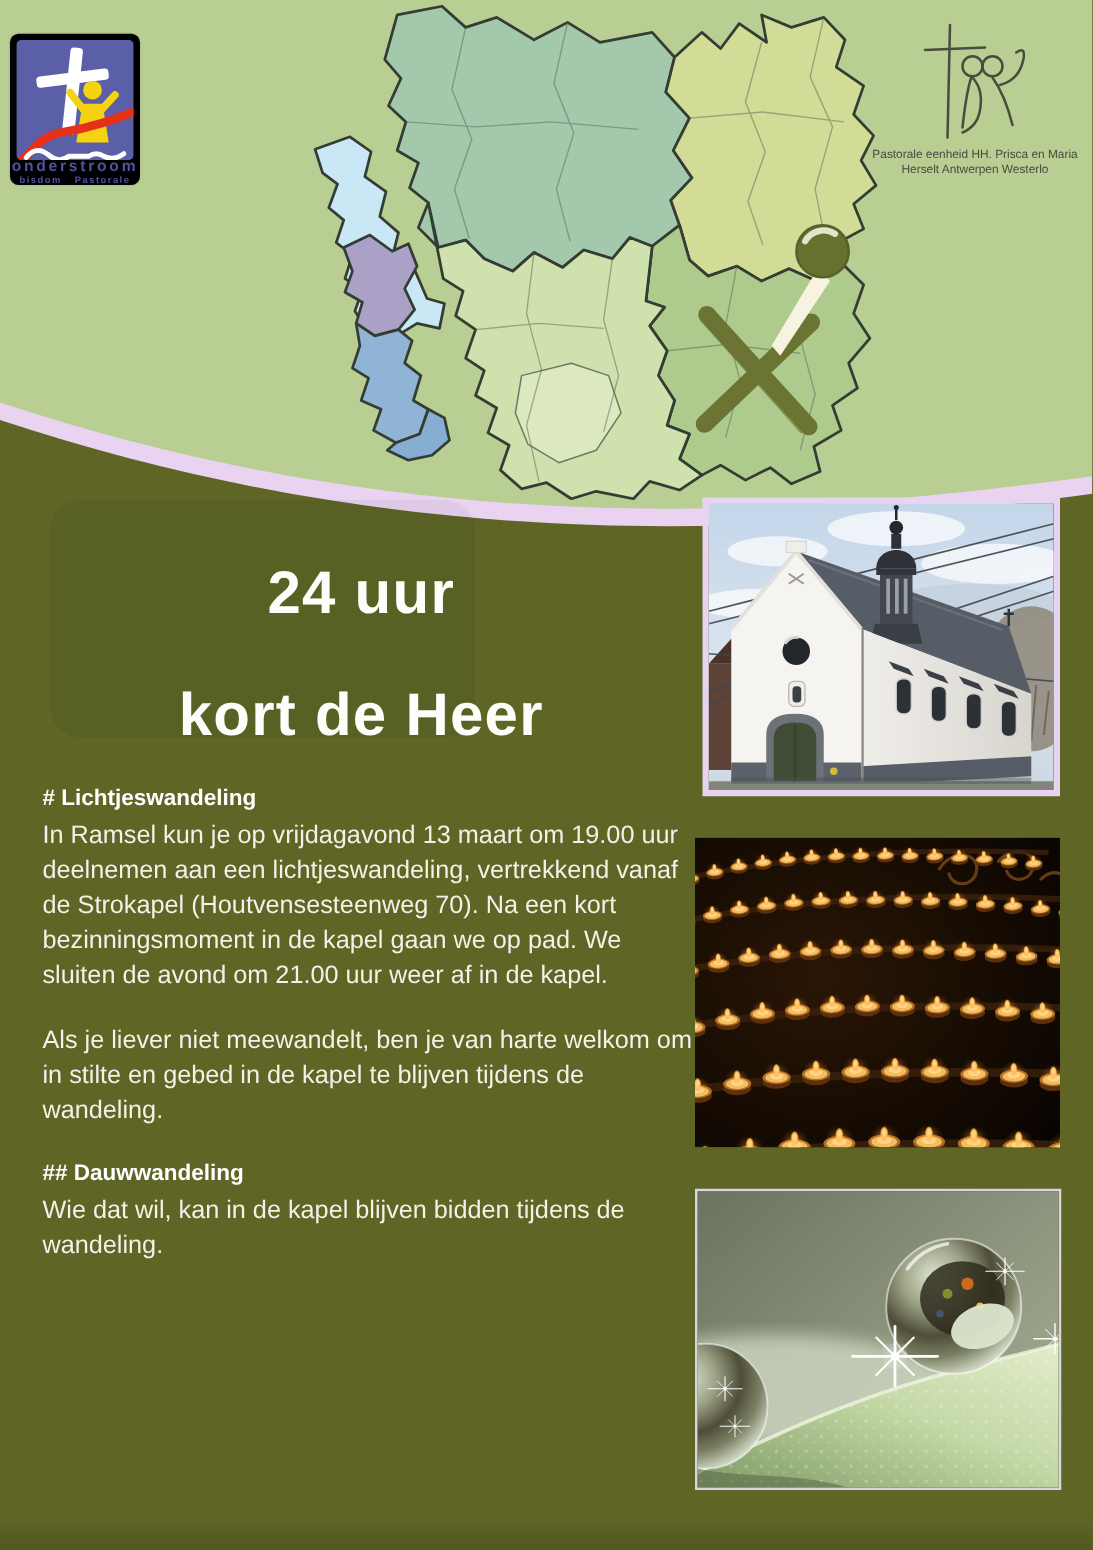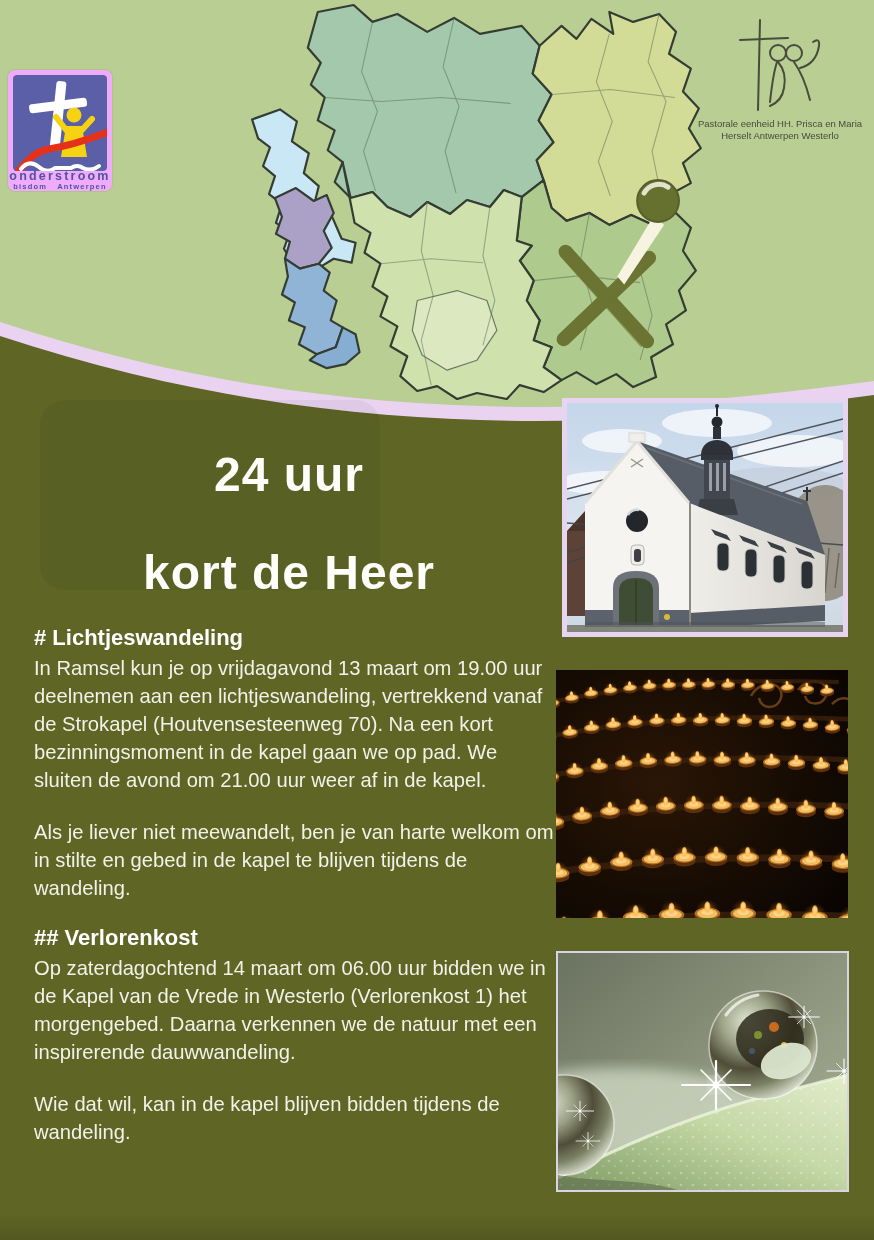--- a/index.html
+++ b/index.html
@@ -2,39 +2,39 @@
 <html><head>
 <meta charset="utf-8">
 <style>
   html,body{margin:0;padding:0;background:#5e6525;}
   #poster{position:relative;width:874px;height:1240px;overflow:hidden;
     background:#5e6525;font-family:"Liberation Sans","DejaVu Sans",sans-serif;}
   .abs{position:absolute;}
   
   #top-curve{left:0;top:0;}
   
-  .ond-logo{left:8px;top:27px;width:104px;height:121px;background:#f0abfc;border-radius:7px;
-    box-shadow:0 0 0 1px rgba(0,0,0,.05);margin-top:43px;}
+  .ond-logo{left:8px;top:27px;width:104px;height:121px;background:#000000;border-radius:7px;
+    box-shadow:0 0 0 1px rgba(0,0,0,.05);}
   .ond-art{position:absolute;left:5px;top:5px;width:94px;height:96px;border-radius:4px;overflow:hidden;}
   .ond-name{position:absolute;left:0;top:101px;width:104px;text-align:center;
     color:#5054a0;font-weight:bold;font-size:12.5px;letter-spacing:2.2px;line-height:11px;}
   .ond-sub{position:absolute;left:0;top:112px;width:104px;text-align:center;
     color:#5054a0;font-weight:bold;font-size:7.5px;letter-spacing:1.2px;word-spacing:7px;}
   
   .past-logo{left:688px;top:14px;width:184px;text-align:center;color:#474c3d;}
   .past-art{display:block;margin:0 auto;}
   .past-text{font-size:9.5px;line-height:12px;color:#474c3d;}
   
   .title-glow{left:40px;top:400px;width:340px;height:190px;border-radius:24px;
     background:rgba(0,0,0,.045);}
   .main-title{left:13px;top:426px;width:552px;text-align:center;color:#fdfdfa;
     font-size:48px;font-weight:bold;line-height:98px;letter-spacing:1px;}
   
   .txtcol{left:34px;top:626px;width:524px;color:#f1f2e8;font-size:20.2px;line-height:28px;}
-  .txtcol h3{margin:0 0 4px 0;font-size:22px;line-height:24px;color:#ffffff;}
+  .txtcol h3{margin:0 0 4px 0;font-size:18px;line-height:24px;color:#ffffff;}
   .txtcol p{margin:0 0 24px 0;}
   .txtcol p.tight{margin:0;}
   
   .photo{display:block;overflow:hidden;}
   .photo svg{display:block;}
   .ph-chapel{left:562px;top:398px;width:276px;height:229px;border:5px solid #e7d4f0;}
   .ph-candles{left:556px;top:670px;width:292px;height:248px;}
   .ph-drops{left:556px;top:951px;width:289px;height:237px;border:2px solid #d8d4e4;}
   .bottom-strip{left:0;top:1214px;width:874px;height:26px;
     background:linear-gradient(rgba(0,0,0,0),rgba(0,0,0,.13));}
@@ -100,21 +100,21 @@
         <g>
           <circle cx="61" cy="40" r="7.5" fill="#f5d312"></circle>
           <path d="M53,51 h16 l5,31 h-26 z" fill="#f5d312"></path>
           <path d="M54,56 L43,42 M68,56 L79,44" stroke="#f5d312" stroke-width="6" stroke-linecap="round"></path>
         </g>
         <path d="M-4,104 C8,98 14,78 36,74 C62,70 82,62 98,56" fill="none" stroke="#e63119" stroke-width="7"></path>
         <path d="M8,94 Q16,84 26,92 Q34,99 42,93 L58,93 Q64,89 70,93 Q78,97 86,91" fill="none" stroke="#ffffff" stroke-width="4" stroke-linecap="round"></path>
       </svg>
     </div>
     <div class="ond-name">onderstroom</div>
-    <div class="ond-sub">bisdom Antwerpen</div>
+    <div class="ond-sub">bisdom Pastorale</div>
   </div>
 
   <div class="abs past-logo">
     <svg class="past-art" width="100" height="104" viewBox="0 0 100 104">
       <g fill="none" stroke="#474c3d" stroke-width="2" stroke-linecap="round">
         <path d="M30,6 L28,96"></path>
         <path d="M10,26 L58,24"></path>
         <circle cx="48" cy="39" r="8"></circle>
         <circle cx="64" cy="39" r="8"></circle>
         <path d="M40,88 Q43,60 47,48"></path>
@@ -133,22 +133,21 @@
     <div>kort de Heer</div>
   </div>
 
   <div class="abs txtcol">
     <section>
       <h3># Lichtjeswandeling</h3>
       <p>In Ramsel kun je op vrijdagavond 13 maart om 19.00 uur deelnemen aan een lichtjeswandeling, vertrekkend vanaf de Strokapel (Houtvensesteenweg 70). Na een kort bezinningsmoment in de kapel gaan we op pad. We sluiten de avond om 21.00 uur weer af in de kapel.</p>
       <p>Als je liever niet meewandelt, ben je van harte welkom om in stilte en gebed in de kapel te blijven tijdens de wandeling.</p>
     </section>
     <section>
-      <h3>## Verlorenkost</h3>
-      <p>Op zaterdagochtend 14 maart om 06.00 uur bidden we in de Kapel van de Vrede in Westerlo (Verlorenkost 1) het morgengebed. Daarna verkennen we de natuur met een inspirerende dauwwandeling.</p>
+      <h3>## Dauwwandeling</h3>
       <p class="tight">Wie dat wil, kan in de kapel blijven bidden tijdens de wandeling.</p>
     </section>
   </div>
 
   <figure class="abs photo ph-chapel" style="margin:0">
     <svg width="276" height="229" viewBox="0 0 276 229">
       <defs>
         <linearGradient id="sky" x1="0" y1="0" x2="0" y2="1">
           <stop offset="0" stop-color="#c4d6ea"></stop>
             <stop offset=".6" stop-color="#dbe5ef"></stop>

